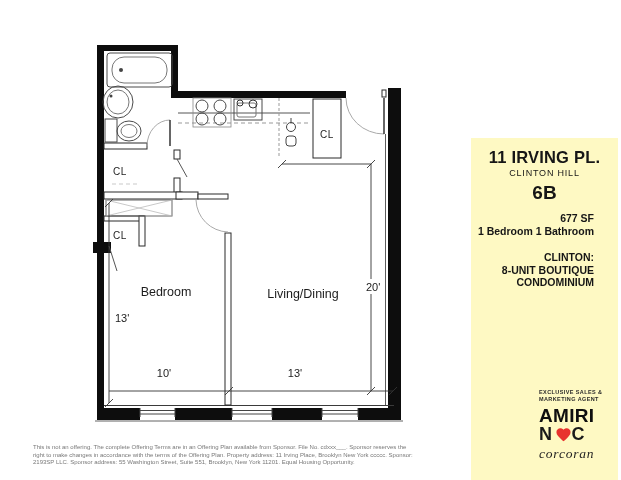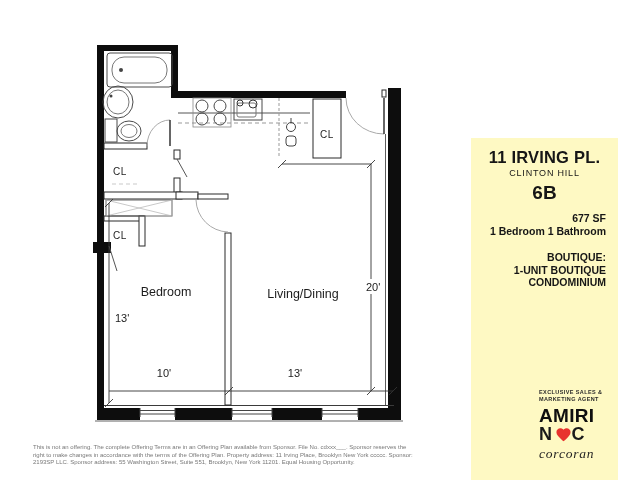--- a/index.html
+++ b/index.html
@@ -5,21 +5,21 @@
   html,body{margin:0;padding:0;background:#fff;}
   .canvas{position:relative;width:621px;height:480px;background:#ffffff;overflow:hidden;
           font-family:"Liberation Sans",sans-serif;}
   svg{position:absolute;left:0;top:0;}
   .plan-label{font-family:"Liberation Sans",sans-serif;fill:#1c1c1c;}
   
   .panel{position:absolute;left:471px;top:138px;width:147px;height:384px;background:#fef9c3;color:#161616;}
   .panel .title{margin-top:10px;text-align:center;font-size:16.5px;font-weight:bold;letter-spacing:.2px;}
   .panel .subtitle{margin-top:1px;text-align:center;font-size:9px;font-weight:normal;letter-spacing:.8px;}
   .panel .unit{margin-top:4px;text-align:center;font-size:19px;font-weight:bold;}
-  .panel .facts{margin-top:8px;padding-right:12px;text-align:right;font-size:10.5px;font-weight:bold;line-height:12.5px;}
+  .panel .facts{margin-top:8px;padding-right:24px;text-align:right;font-size:10.5px;font-weight:bold;line-height:12.5px;}
   .panel .gap{height:14px;}
   .agent{position:absolute;left:68px;top:251px;text-align:left;}
   .tagline{font-size:5.5px;font-weight:bold;letter-spacing:.4px;line-height:7px;color:#2a2a2a;text-transform:uppercase;}
   .brand{margin-top:3px;font-size:19px;font-weight:800;letter-spacing:.3px;color:#0f0f0f;line-height:19px;}
   .brand2{font-size:18px;font-weight:700;letter-spacing:2.5px;color:#1a1a1a;line-height:18px;}
   .brand2 svg{position:static;vertical-align:-2px;}
   .brokerage{margin-top:3px;font-family:"Liberation Serif",serif;font-style:italic;font-size:13.5px;letter-spacing:.8px;color:#1f1f1f;}
   
   .disclaimer{position:absolute;left:33px;top:444px;width:412px;font-size:6px;line-height:7.6px;color:#787878;}
 </style>
@@ -152,22 +152,22 @@
   </svg>
 
   <div class="panel">
     <div class="title">11 IRVING PL.</div>
     <div class="subtitle">CLINTON HILL</div>
     <div class="unit">6B</div>
     <div class="facts">
       <div>677 SF</div>
       <div>1 Bedroom 1 Bathroom</div>
       <div class="gap"></div>
-      <div>BOUTIQUE:</div>
-      <div>1-UNIT BOUTIQUE</div>
+      <div>CLINTON:</div>
+      <div>8-UNIT BOUTIQUE</div>
       <div>CONDOMINIUM</div>
       <div class="gap"></div>
     </div>
 
     <div class="agent">
       <div class="tagline">
         <div>EXCLUSIVE SALES &amp;</div>
         <div>MARKETING AGENT</div>
       </div>
       <div class="brand">AMIRI</div>

